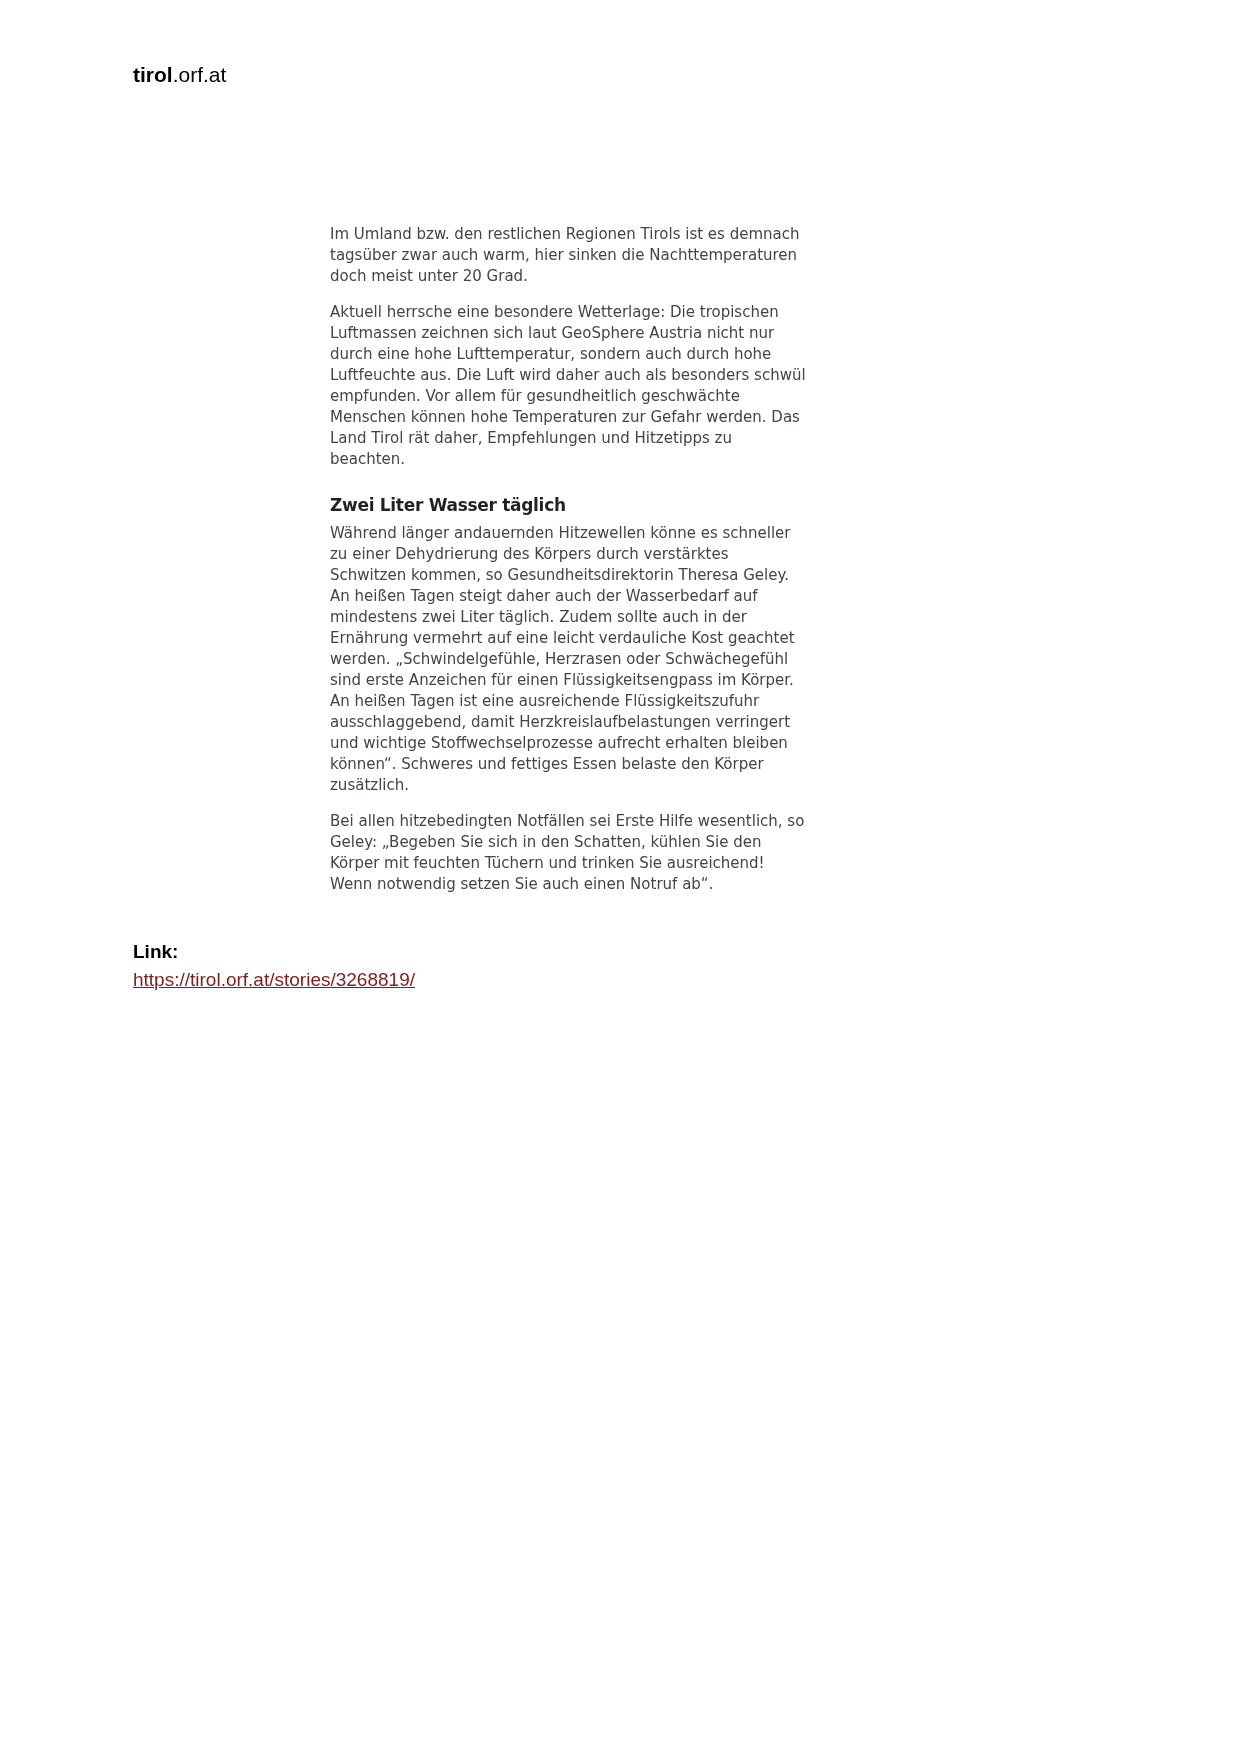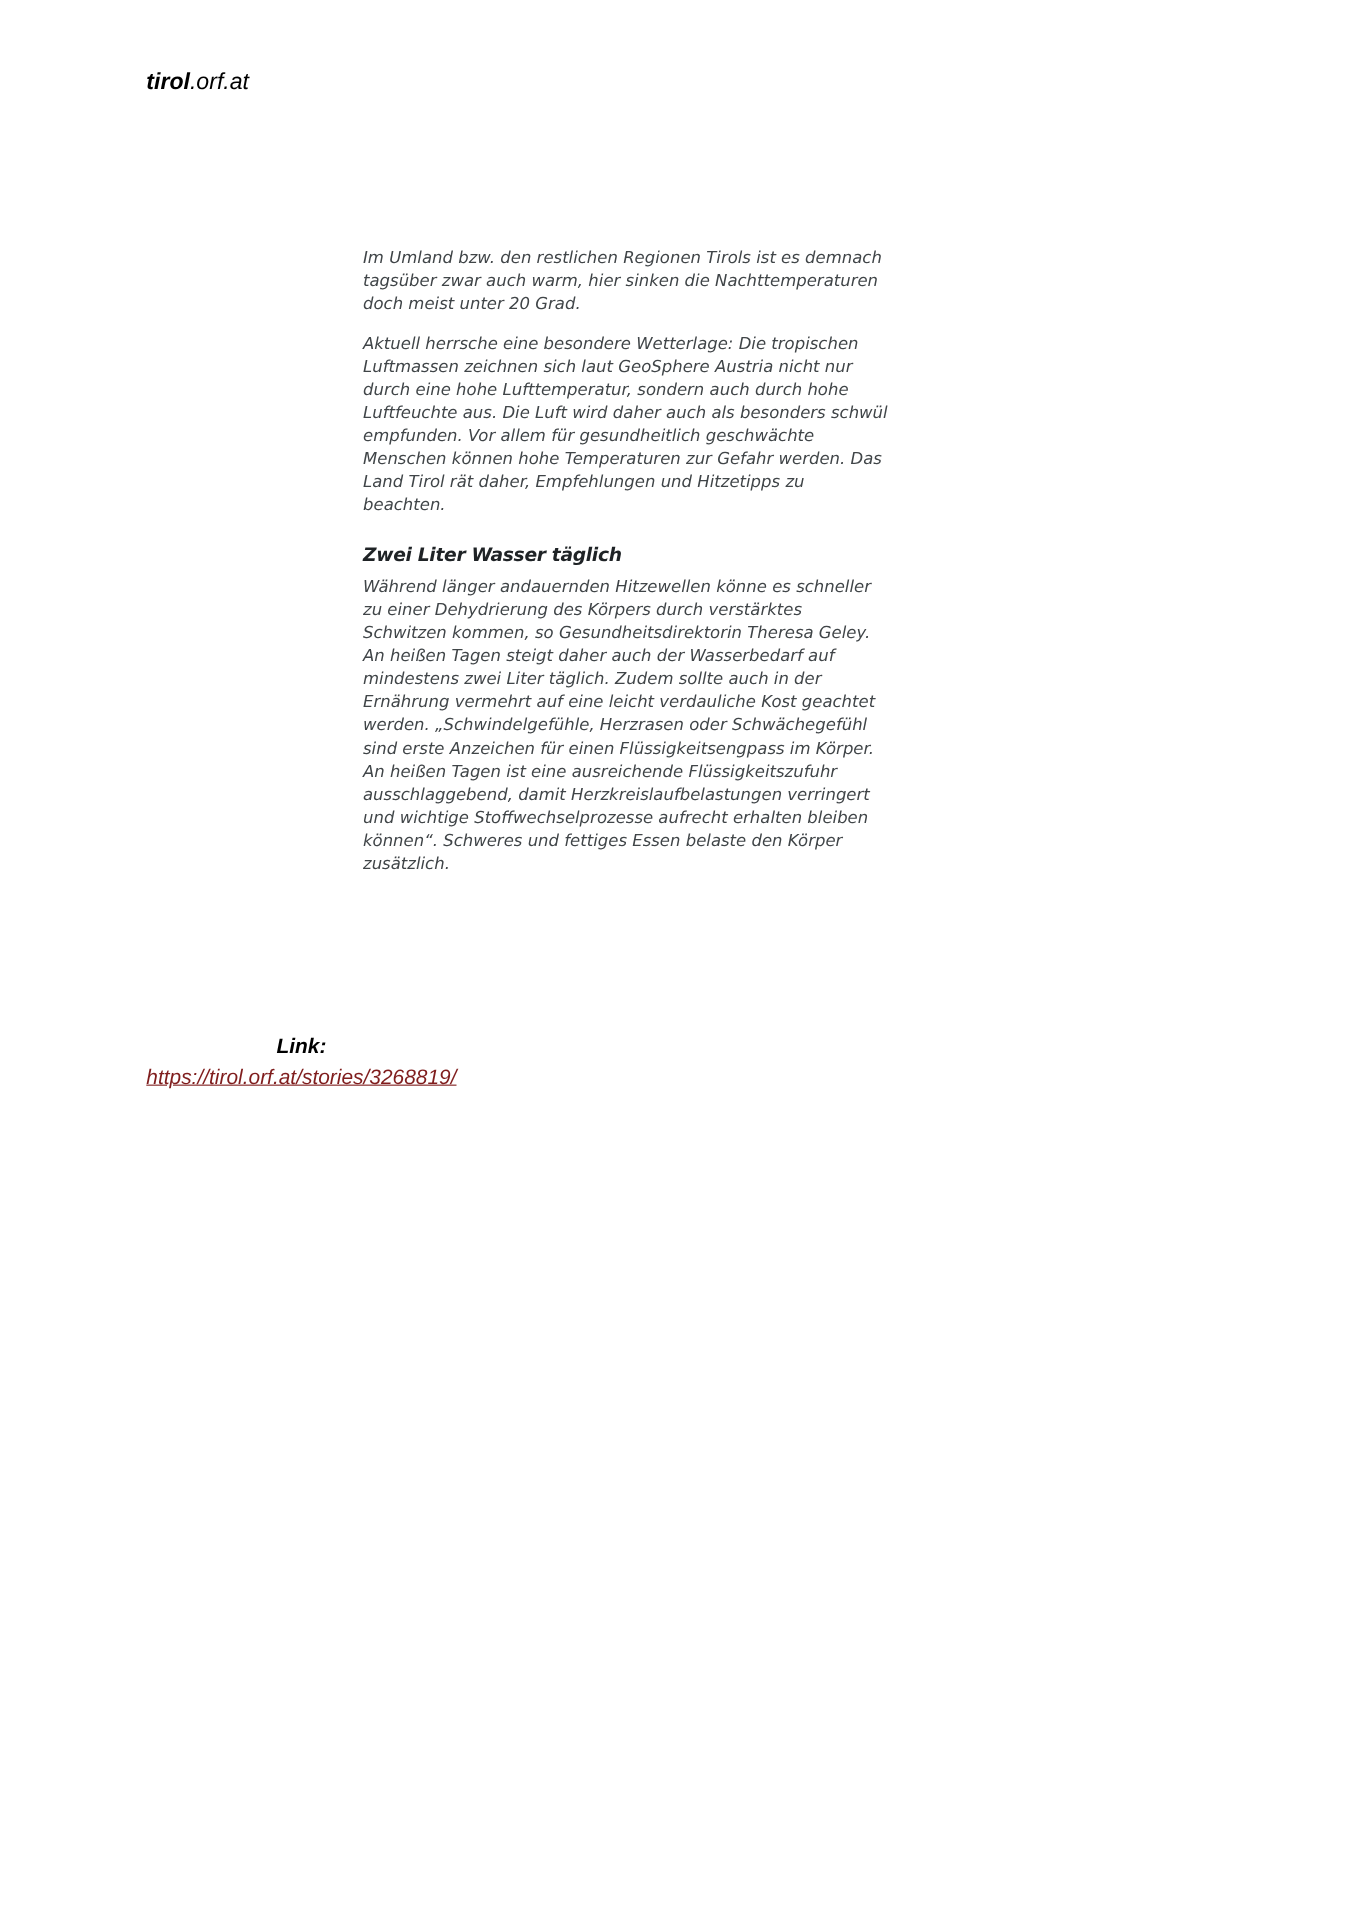--- a/index.html
+++ b/index.html
@@ -7,21 +7,20 @@
     padding: 0;
     background: #ffffff;
   }
   .page {
     position: relative;
     width: 1241px;
     height: 1440px;
     background: #ffffff;
     overflow: hidden;
     font-family: "Liberation Sans", sans-serif;
-    font-style: italic;
   }
 
   
   .masthead {
     position: absolute;
     left: 133px;
     top: 62px;
     font-size: 21px;
     line-height: 26px;
     color: #000000;
@@ -64,21 +63,20 @@
     position: absolute;
     left: 133px;
     top: 938px;
     font-size: 19px;
     line-height: 27px;
     color: #000000;
   }
   .link-label {
     font-weight: 700;
     margin-bottom: 1px;
-    text-align: center;
   }
   .link-url {
     color: #7f1d1d;
     text-decoration: underline;
     font-weight: 400;
     cursor: pointer;
   }
 
   
   .page-footer {
@@ -100,20 +98,21 @@
     <span class="logo-bold">tirol</span><span class="logo-rest">.orf.at</span>
   </header>
 
   <article class="article">
     <p class="para">Im Umland bzw. den restlichen Regionen Tirols ist es demnach tagsüber zwar auch warm, hier sinken die Nachttemperaturen doch meist unter 20 Grad.</p>
 
     <p class="para">Aktuell herrsche eine besondere Wetterlage: Die tropischen Luftmassen zeichnen sich laut GeoSphere Austria nicht nur durch eine hohe Lufttemperatur, sondern auch durch hohe Luftfeuchte aus. Die Luft wird daher auch als besonders schwül empfunden. Vor allem für gesundheitlich geschwächte Menschen können hohe Temperaturen zur Gefahr werden. Das Land Tirol rät daher, Empfehlungen und Hitzetipps zu beachten.</p>
 
     <h2 class="section-heading">Zwei Liter Wasser täglich</h2>
     <p class="para">Während länger andauernden Hitzewellen könne es schneller zu einer Dehydrierung des Körpers durch verstärktes Schwitzen kommen, so Gesundheitsdirektorin Theresa Geley. An heißen Tagen steigt daher auch der Wasserbedarf auf mindestens zwei Liter täglich. Zudem sollte auch in der Ernährung vermehrt auf eine leicht verdauliche Kost geachtet werden. „Schwindelgefühle, Herzrasen oder Schwächegefühl sind erste Anzeichen für einen Flüssigkeitsengpass im Körper. An heißen Tagen ist eine ausreichende Flüssigkeitszufuhr ausschlaggebend, damit Herzkreislaufbelastungen verringert und wichtige Stoffwechselprozesse aufrecht erhalten bleiben können“. Schweres und fettiges Essen belaste den Körper zusätzlich.</p>
+    <p class="para">Bei allen hitzebedingten Notfällen sei Erste Hilfe wesentlich, so Geley: „Begeben Sie sich in den Schatten, kühlen Sie den Körper mit feuchten Tüchern und trinken Sie ausreichend! Wenn notwendig setzen Sie auch einen Notruf ab“.</p>
 
   </article>
 
   <section class="link-block">
     <div class="link-label">Link:</div>
     <a class="link-url" href="#">https://tirol.orf.at/stories/3268819/</a>
   </section>
 
   <footer class="page-footer">
     <span>Seite</span>

